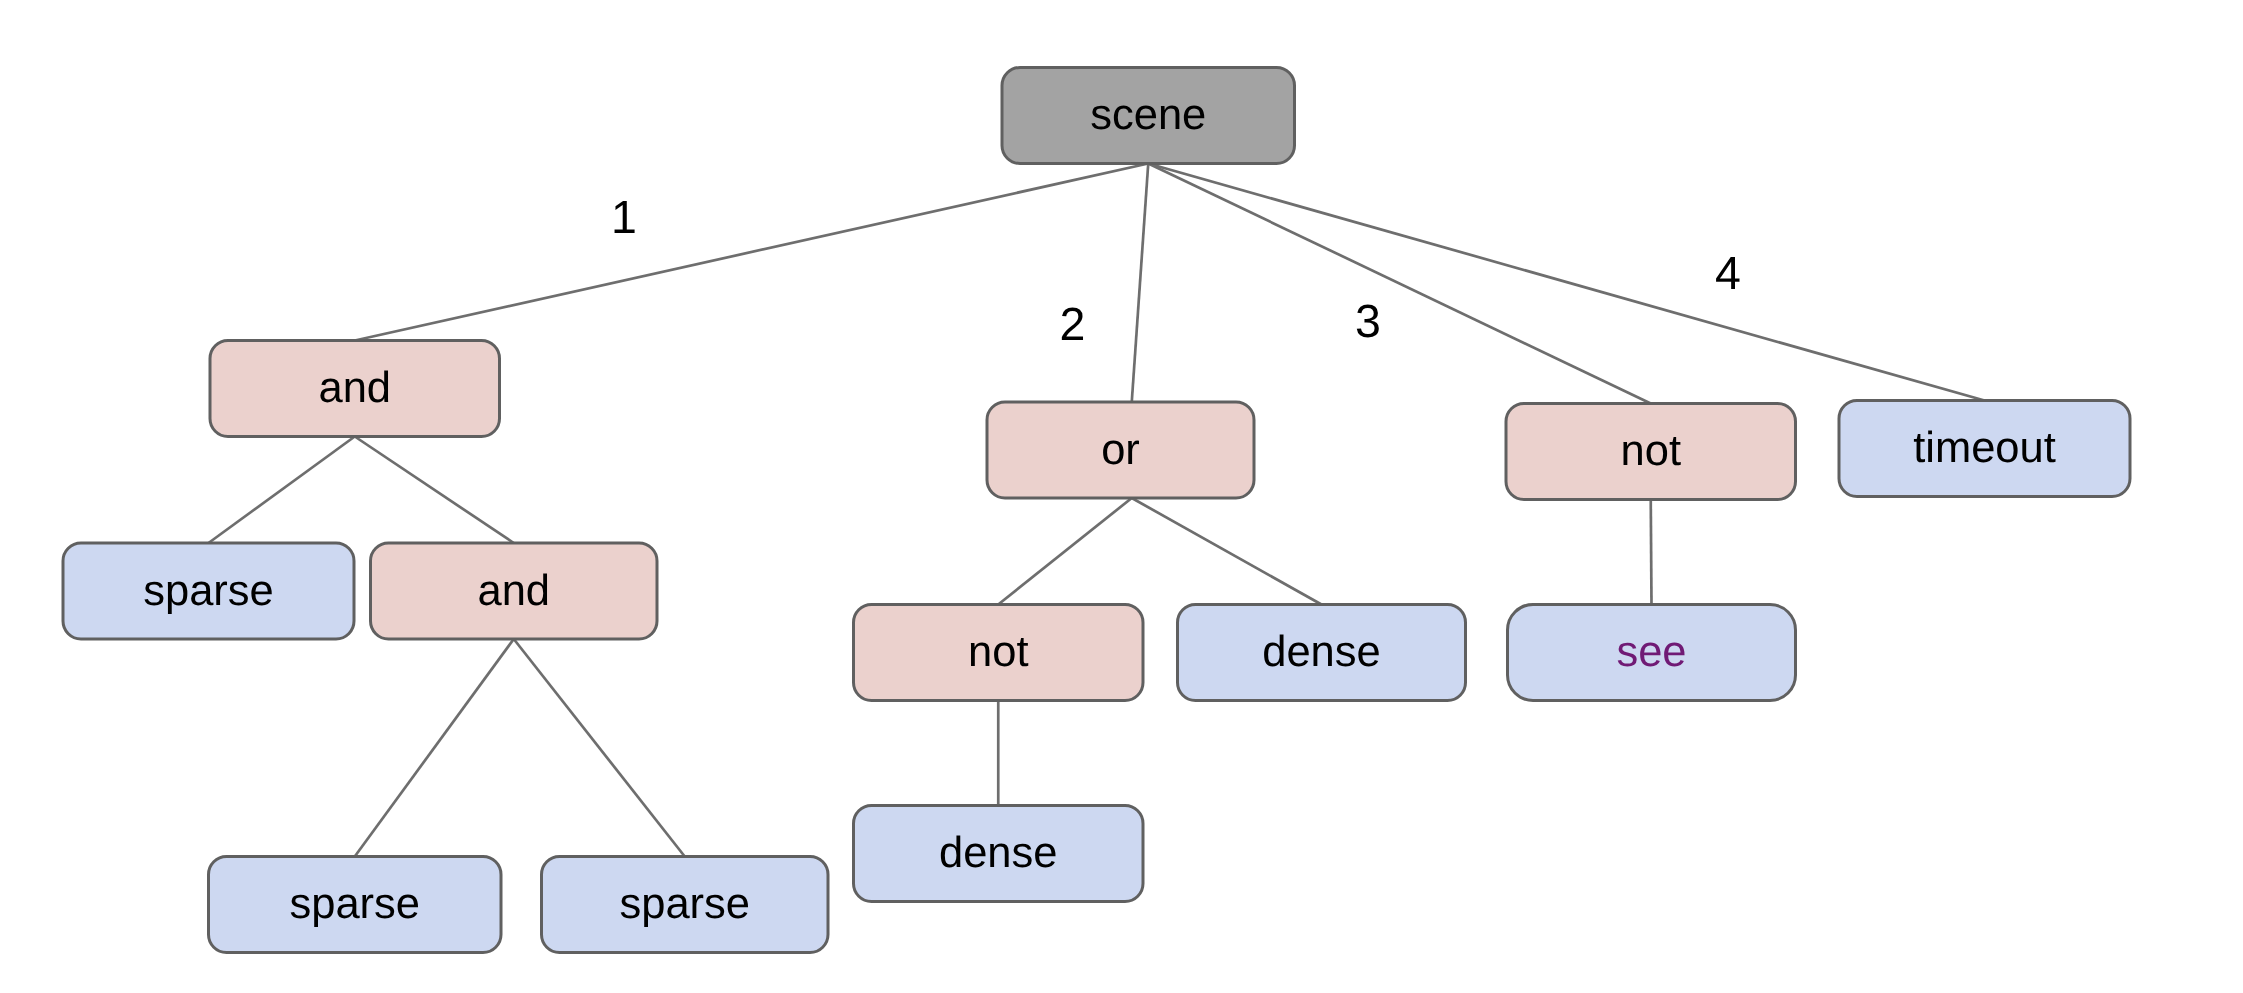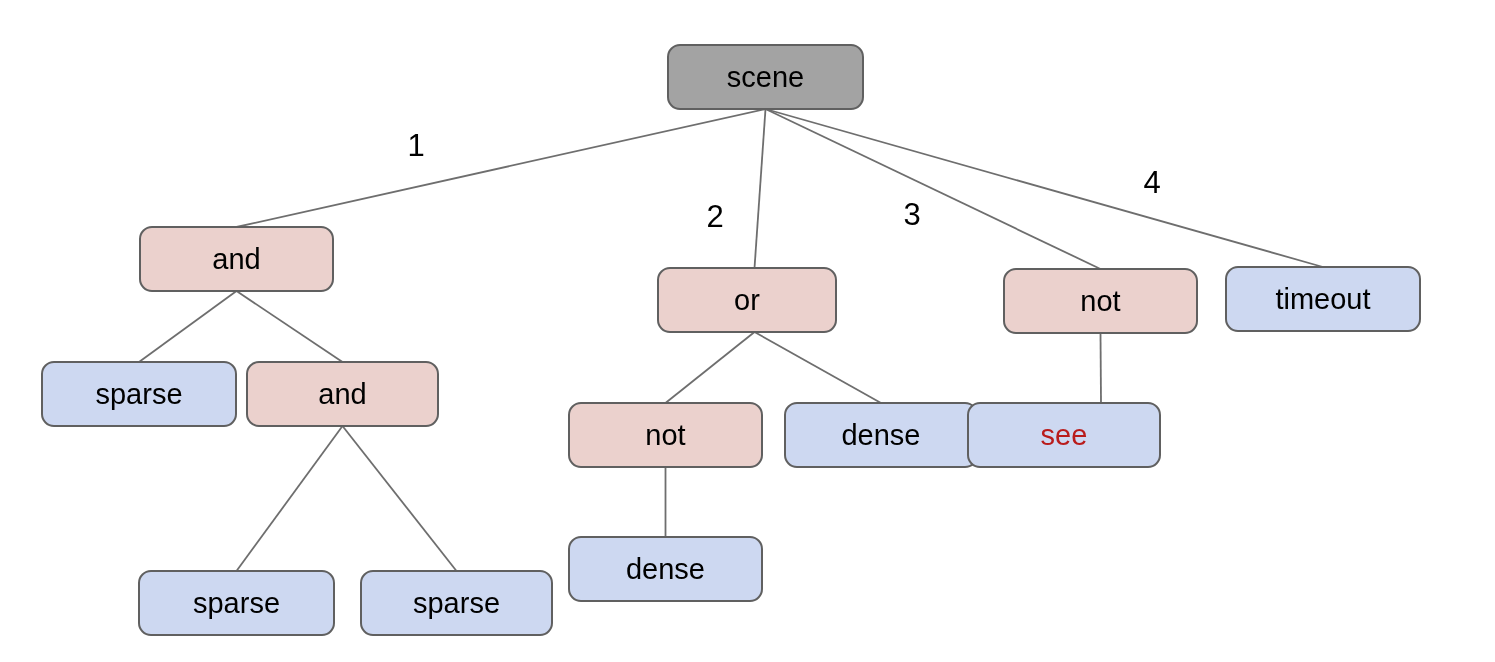--- a/index.html
+++ b/index.html
@@ -83,21 +83,21 @@
       </div>
       <div class="node" style="left: 246px; top: 361px; width: 193px; height: 66px; background: rgb(235, 209, 205); border-color: rgb(96, 96, 96); color: rgb(0, 0, 0);">
         <span>and</span>
       </div>
       <div class="node" style="left: 568px; top: 402px; width: 195px; height: 66px; background: rgb(235, 209, 205); border-color: rgb(96, 96, 96); color: rgb(0, 0, 0);">
         <span>not</span>
       </div>
       <div class="node" style="left: 784px; top: 402px; width: 194px; height: 66px; background: rgb(205, 216, 241); border-color: rgb(96, 96, 96); color: rgb(0, 0, 0);">
         <span>dense</span>
       </div>
-      <div class="node" style="left: 967px; top: 402px; width: 194px; height: 66px; background: rgb(205, 216, 241); border-color: rgb(96, 96, 96); color: #b91c1c;">
+      <div class="node" style="left: 1004px; top: 402px; width: 194px; height: 66px; background: rgb(205, 216, 241); border-color: rgb(96, 96, 96); color: #701a75; border-radius: 18px;">
         <span>see</span>
       </div>
       <div class="node" style="left: 568px; top: 536px; width: 195px; height: 66px; background: rgb(205, 216, 241); border-color: rgb(96, 96, 96); color: rgb(0, 0, 0);">
         <span>dense</span>
       </div>
       <div class="node" style="left: 138px; top: 570px; width: 197px; height: 66px; background: rgb(205, 216, 241); border-color: rgb(96, 96, 96); color: rgb(0, 0, 0);">
         <span>sparse</span>
       </div>
       <div class="node" style="left: 360px; top: 570px; width: 193px; height: 66px; background: rgb(205, 216, 241); border-color: rgb(96, 96, 96); color: rgb(0, 0, 0);">
         <span>sparse</span>

